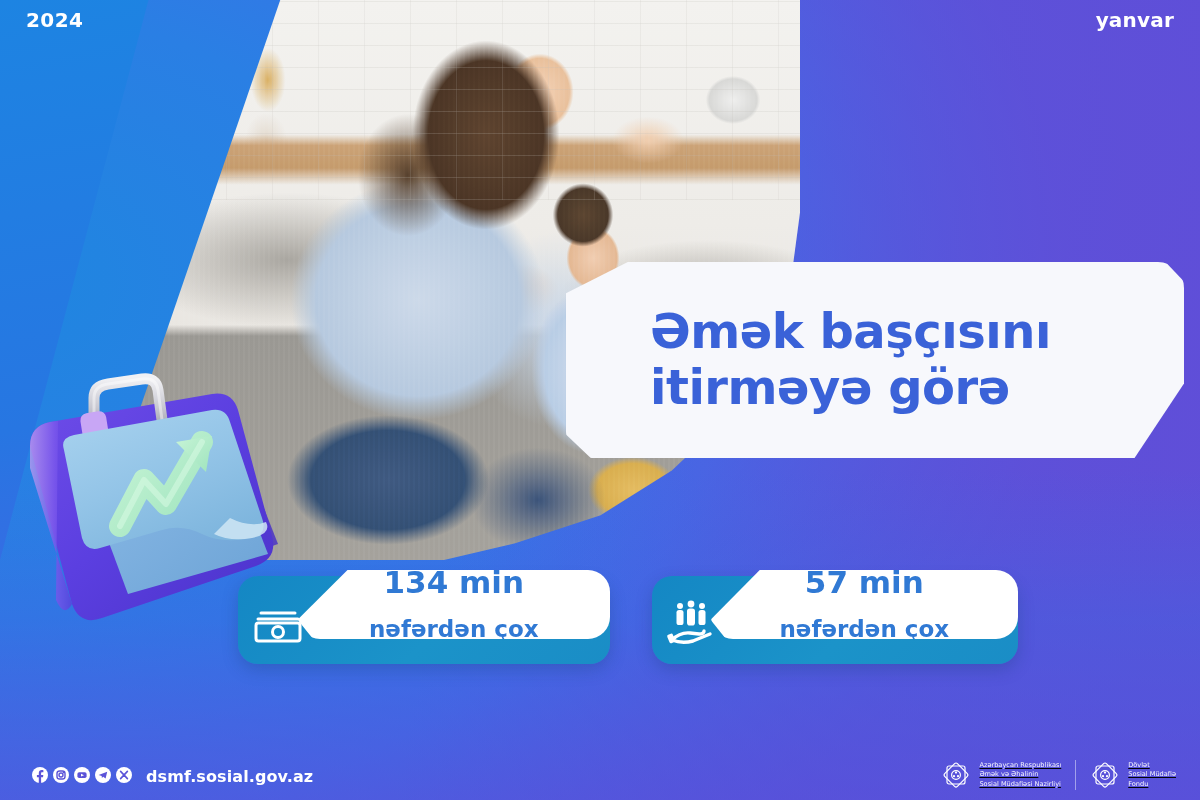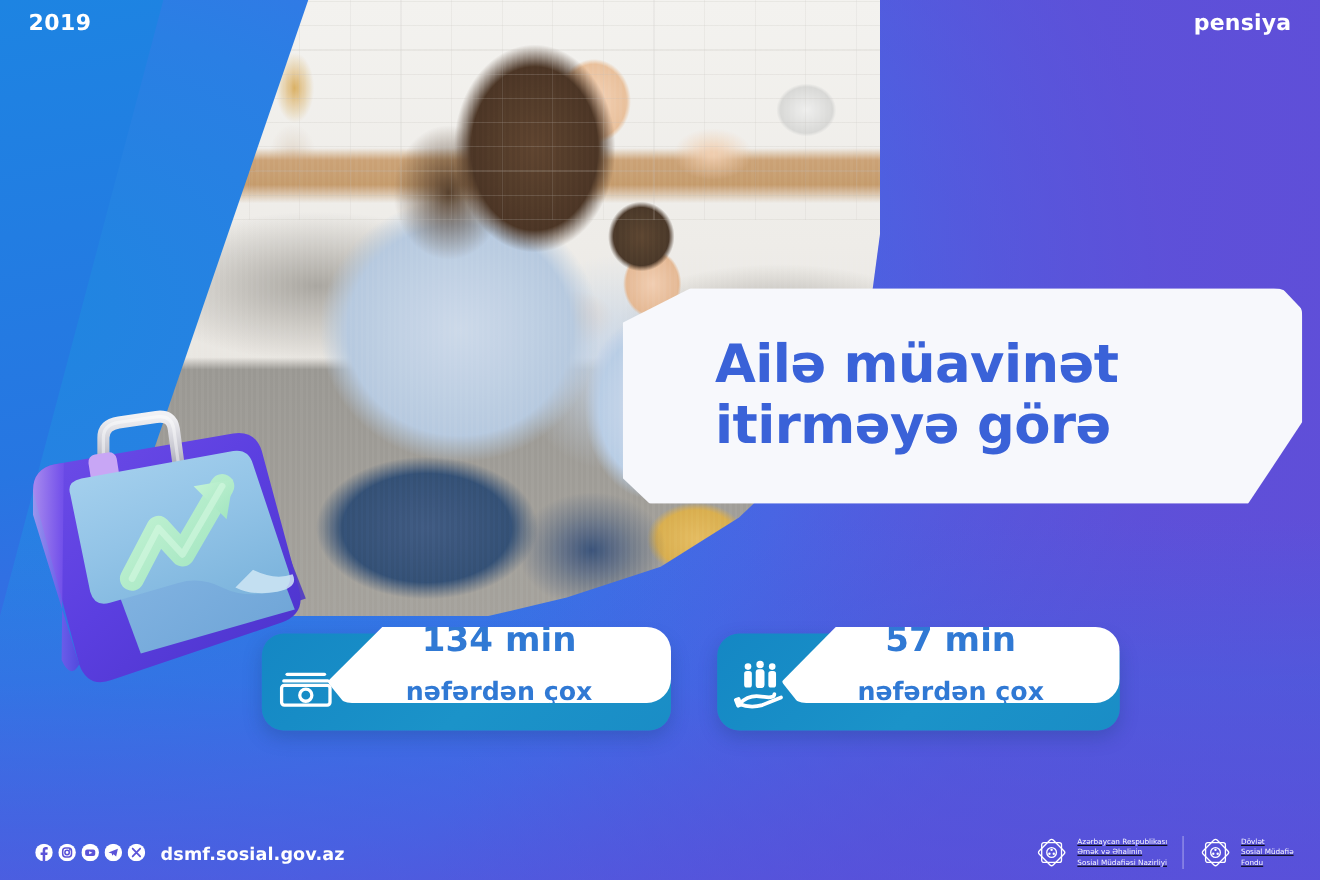--- a/index.html
+++ b/index.html
@@ -201,25 +201,25 @@
   <div class="bg-wash-right"></div>
   <div class="bg-wash-bottom"></div>
   <div class="bg-left-wedge"></div>
 
   <div class="photo-wrap">
     <div class="photo"></div>
     <div class="photo-brick"></div>
     <div class="photo-grain"></div>
   </div>
 
-  <div class="year">2019</div>
-  <div class="month">pensiya</div>
+  <div class="year">2024</div>
+  <div class="month">yanvar</div>
 
   <div class="headline-panel">
-    <div class="headline-text">Ailə müavinət
+    <div class="headline-text">Əmək başçısını
 itirməyə görə</div>
   </div>
 
   <div class="briefcase">
     <svg viewBox="0 0 282 266" width="282" height="266">
       <defs>
         <linearGradient id="caseG" x1="0" y1="0" x2="1" y2="1">
           <stop offset="0" stop-color="#6f4de8"></stop>
           <stop offset="48%" stop-color="#5b3fe0"></stop>
           <stop offset="100%" stop-color="#4b32c9"></stop>

